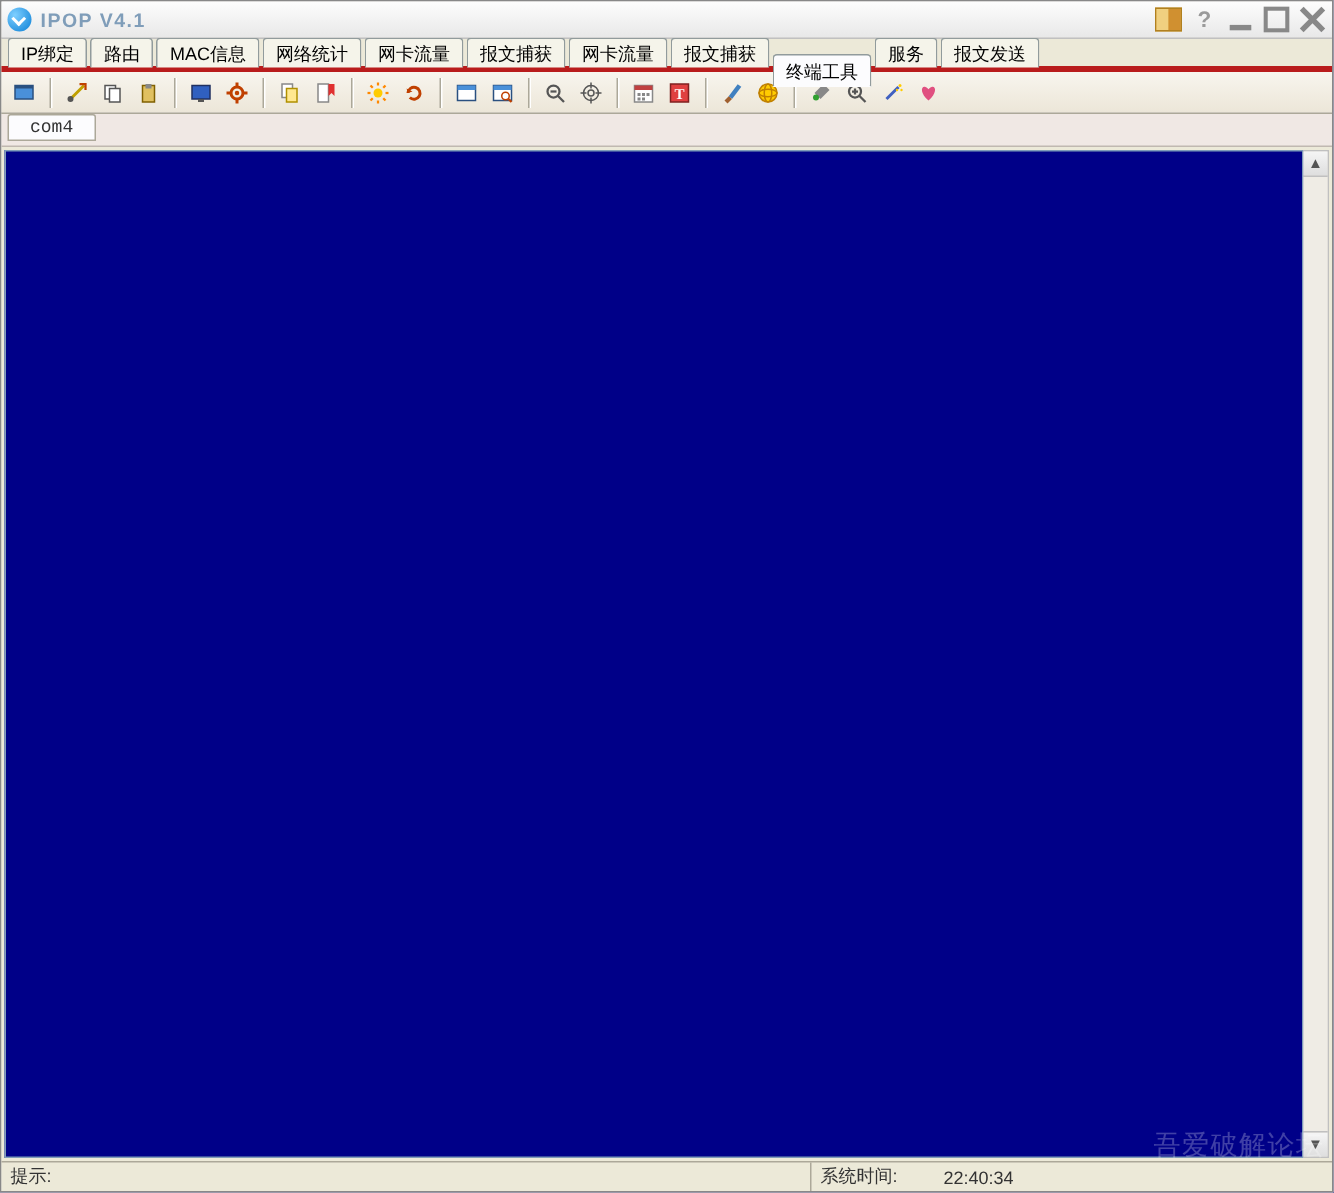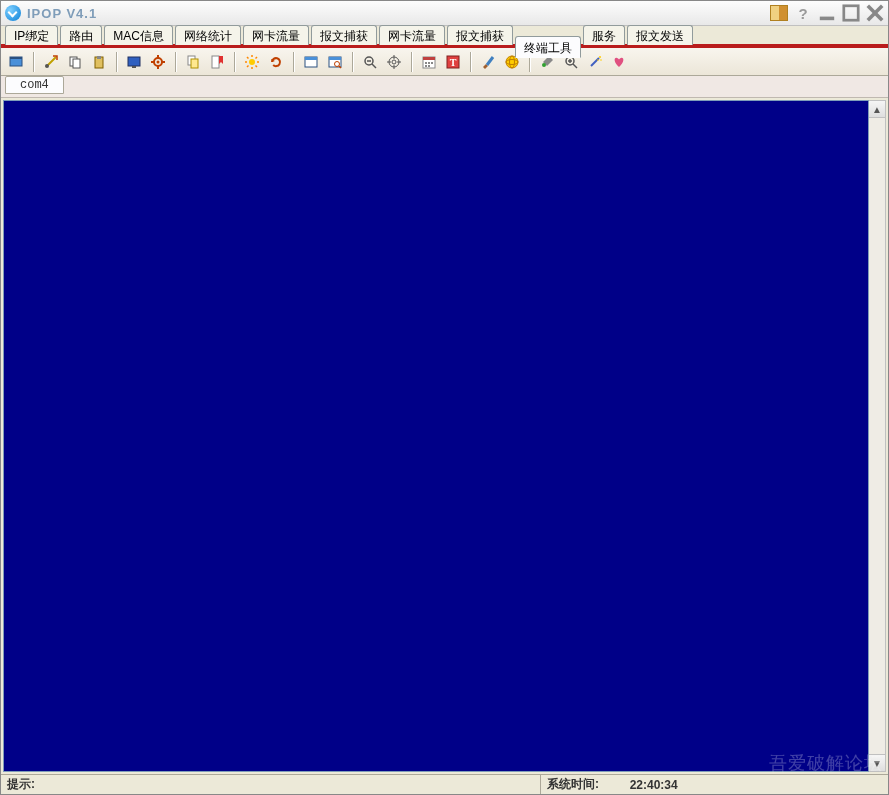--- a/index.html
+++ b/index.html
@@ -178,21 +178,20 @@
 .vscroll .track { flex:1; background:#efece5; }
 
 
 .statusbar {
   height: 20px;
   background: #ece9d8;
   border-top: 1px solid #aca899;
   display: flex;
   font-size: 12px;
   color: #333;
-  font-weight: bold;
 }
 .statusbar .cell {
   padding: 2px 6px;
   border-right: 1px solid #aca899;
   display:flex;align-items:center;
 }
 .statusbar .cell.hint { flex: 0 0 540px; }
 .statusbar .cell.conn { flex: 0 0 200px; }
 .statusbar .cell.time { flex: 1; border-right:none;gap:12px; }
 

